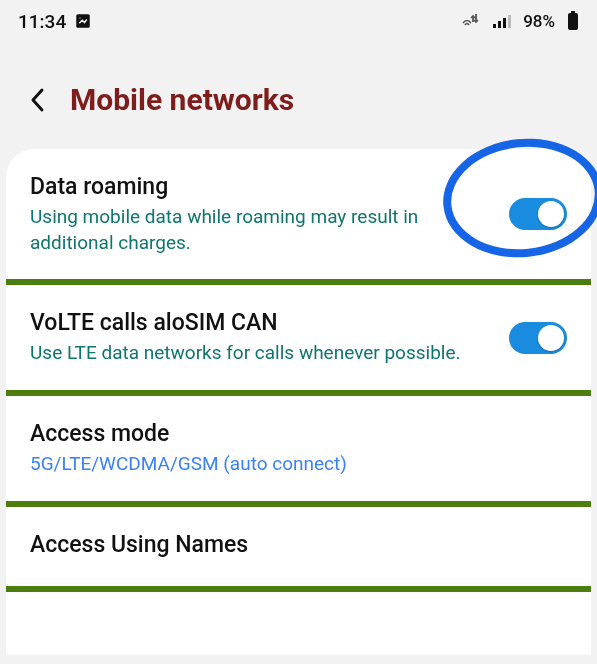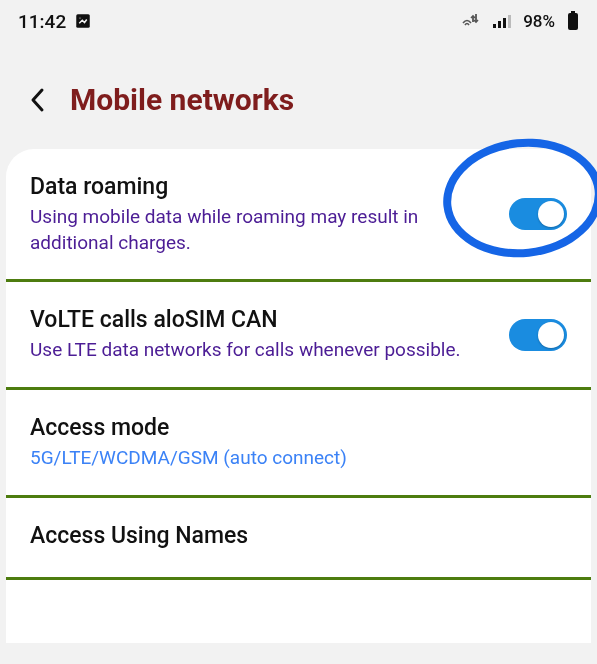--- a/index.html
+++ b/index.html
@@ -40,34 +40,34 @@
     background:#ffffff;
     border-radius: 28px 28px 0 0;
     margin: 0 6px;
     padding: 0;
   }
   .row {
     display:flex;
     align-items:center;
     justify-content:space-between;
     padding: 24px 24px;
-    border-bottom: 3px solid #4d7c0f;
+    border-bottom: 6px solid #4d7c0f;
     gap: 16px;
   }
   .row:last-child { border-bottom:none; }
   .row-text { flex:1; min-width:0; }
   .row-title {
     font-size: 23px;
     font-weight: 500;
     color:#111;
     margin-bottom: 4px;
   }
   .row-sub {
     font-size: 19px;
-    color:#4c1d95;
+    color:#0f766e;
     line-height: 1.35;
   }
   .row-sub.link { color:#3b82f6; }
   .toggle {
     position:relative;
     width: 58px;
     height: 32px;
     border-radius: 16px;
     background:#1a8ce0;
     flex: 0 0 auto;
@@ -87,21 +87,21 @@
     border: 8px solid #1565e6;
     border-radius: 50%;
     pointer-events:none;
   }
 </style>
 </head>
 <body>
 
 <div class="statusbar">
   <div class="statusbar-left">
-    <span>11:42</span>
+    <span>11:34</span>
     <span class="icon">
       <svg width="18" height="18" viewBox="0 0 24 24" fill="none" stroke="#111" stroke-width="2">
         <rect x="3" y="3" width="18" height="18" rx="2" fill="#111" stroke="none"></rect>
         <path d="M7 15 L11 11 L14 14 L17 10" stroke="#f2f2f2" stroke-width="2" fill="none"></path>
         <circle cx="8" cy="8" r="1.8" fill="#f2f2f2"></circle>
       </svg>
     </span>
   </div>
   <div class="statusbar-right">
     <span class="icon">

